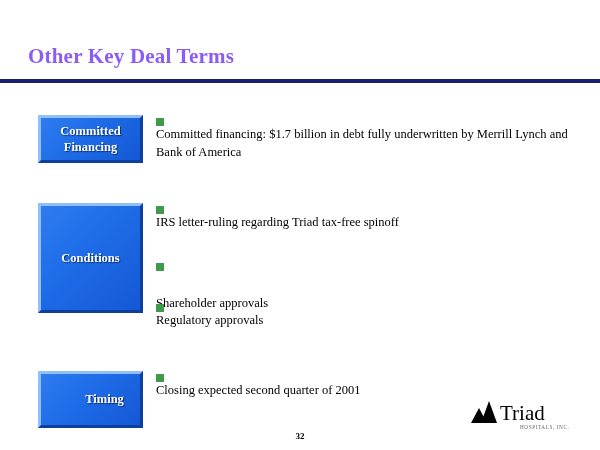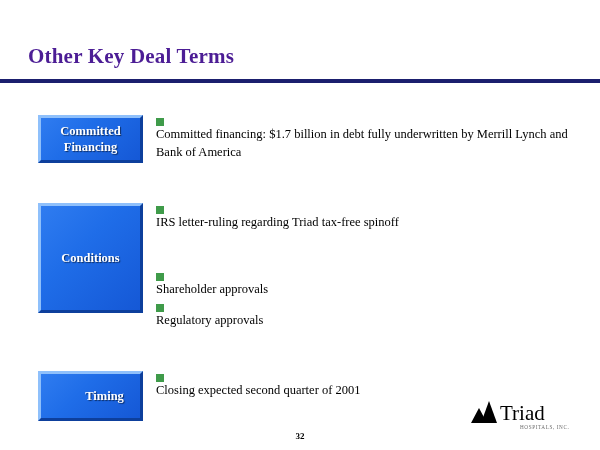--- a/index.html
+++ b/index.html
@@ -17,21 +17,21 @@
   .slide {
     position: absolute;
     inset: 0;
   }
   .slide-title {
     position: absolute;
     left: 28px;
     top: 44px;
     font-size: 21px;
     font-weight: bold;
-    color: #4c1d95;
+    color: #8b5cf6;
     letter-spacing: 0.2px;
     white-space: nowrap;
   }
   .title-rule {
     position: absolute;
     left: 0px;
     top: 79px;
     width: 600px;
     height: 4px;
     background: #1b1f6e;
@@ -54,21 +54,21 @@
     color: #ffffff;
     font-size: 12.5px;
     font-weight: bold;
     text-align: center;
     line-height: 1.3;
     text-shadow: 1px 1px 1px rgba(0,0,0,0.55);
   }
 
   #box-financing { left: 38px; top: 115px; width: 105px; height: 48px; }
   #box-conditions { left: 38px; top: 203px; width: 105px; height: 110px; }
-  #box-timing { left: 38px; top: 371px; width: 105px; height: 50px; padding-left: 28px; }
+  #box-timing { left: 38px; top: 371px; width: 105px; height: 57px; padding-left: 28px; }
 
   
   .bullet {
     position: absolute;
     display: flex;
     align-items: flex-start;
     flex-direction: column;
   }
   .bullet-marker {
     width: 8px;
@@ -78,21 +78,21 @@
     margin-top: 5px;
     flex: 0 0 auto;
   }
   .bullet-text {
     font-size: 12.5px;
     color: #000000;
     line-height: 1.42;
   }
   #bullet-1 { left: 156px; top: 113px; width: 412px; }
   #bullet-2 { left: 156px; top: 201px; width: 412px; }
-  #bullet-3 { left: 156px; top: 268px; width: 412px; }
+  #bullet-3 { left: 156px; top: 258px; width: 412px; gap: 24px; }
   #bullet-4 { left: 156px; top: 299px; width: 412px; }
   #bullet-5 { left: 156px; top: 369px; width: 412px; }
 
   
   .page-number {
     position: absolute;
     left: 0;
     top: 431px;
     width: 600px;
     text-align: center;

